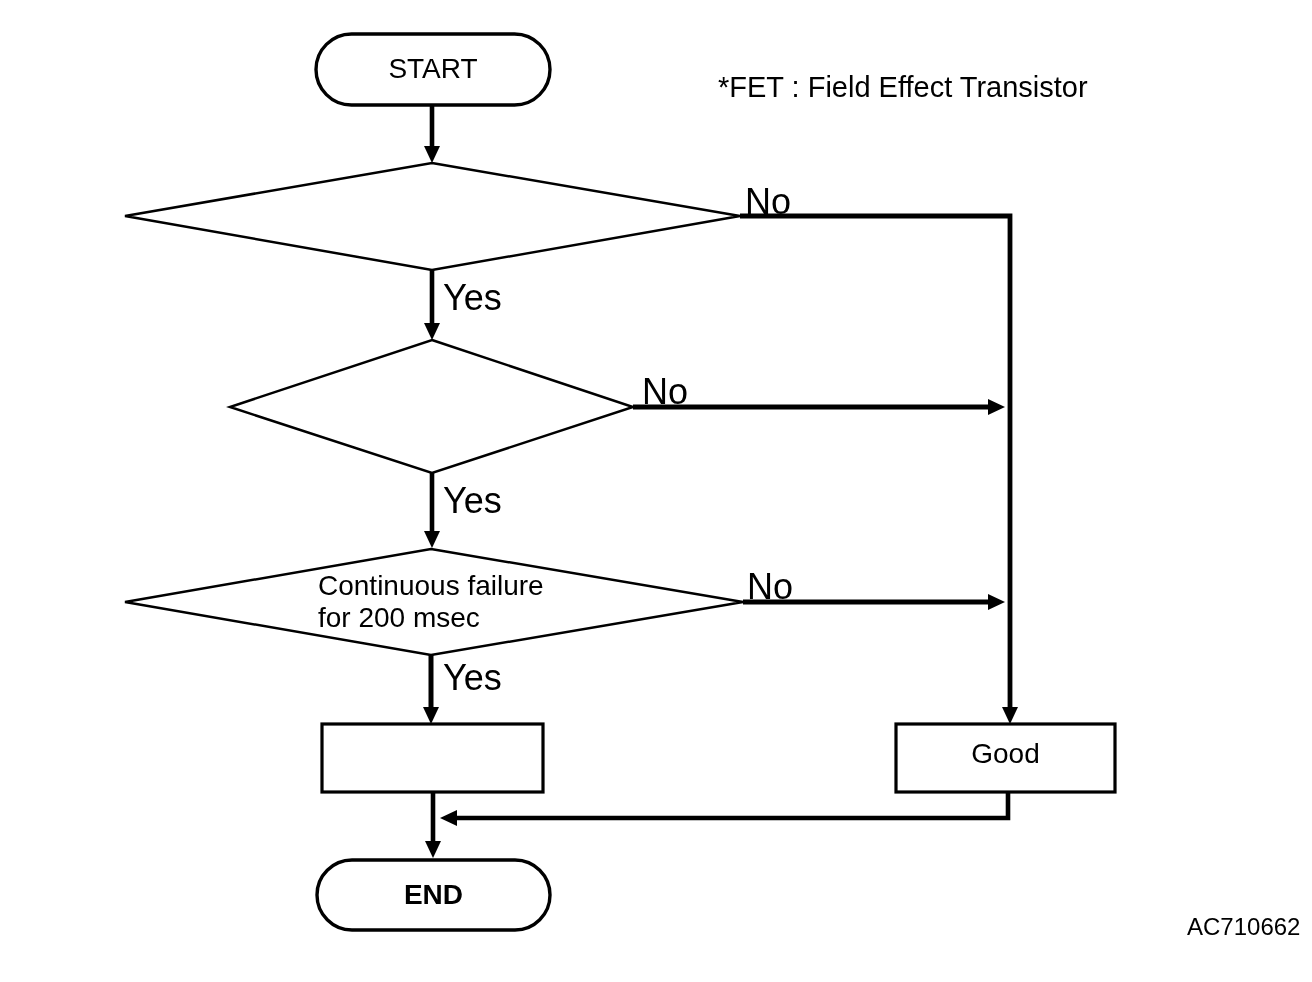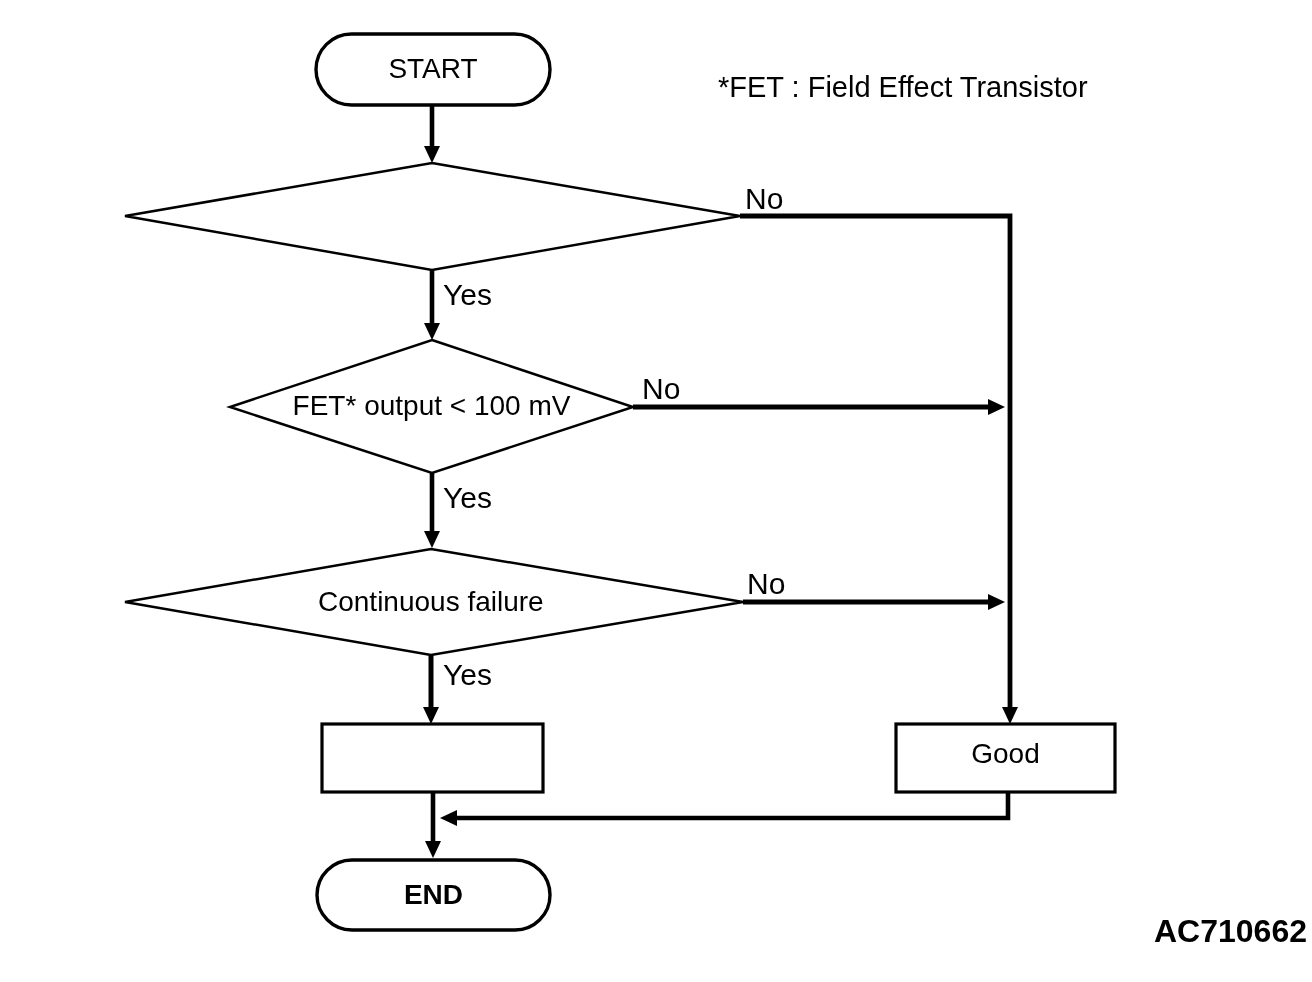--- a/index.html
+++ b/index.html
@@ -30,33 +30,33 @@
     color: #000000;
     white-space: nowrap;
   }
   .lbl.center {
     display: flex;
     align-items: center;
     justify-content: center;
     text-align: center;
   }
   .edge-label {
-    font-size: 30px;
+    font-size: 36px;
   }
   .note {
     font-size: 29px;
   }
   .figure-code {
-    font-size: 32px;
-    font-weight: bold;
+    font-size: 24px;
+    font-weight: normal;
+    margin-left: 33px;
   }
   .multiline {
     white-space: normal;
     line-height: 32px;
-    margin-top: 16px;
   }
 </style>
 </head>
 <body>
 
 <div class="canvas">
 
   <svg viewBox="0 0 1312 982">
 
     <path d="M432 105 V148" stroke="#000" stroke-width="4.6" fill="none"></path>
@@ -103,28 +103,28 @@
 
   <div class="lbl note" style="left:718px; top:72px;">*FET : Field Effect Transistor</div>
 
   <div class="lbl center" style="left:316px; top:34px; width:234px; height:71px;">START</div>
 
 
   <div class="lbl edge-label" style="left:443px; top:278px;">Yes</div>
 
   <div class="lbl edge-label" style="left:745px; top:182px;">No</div>
 
-  <div class="lbl center" style="left:230px; top:340px; width:403px; height:133px;">FET* output &lt; 100 mV</div>
 
   <div class="lbl edge-label" style="left:443px; top:481px;">Yes</div>
 
   <div class="lbl edge-label" style="left:642px; top:372px;">No</div>
 
   <div class="lbl multiline" style="left:318px; top:570px;">
     <div>Continuous failure</div>
+    <div>for 200 msec</div>
   </div>
 
   <div class="lbl edge-label" style="left:443px; top:658px;">Yes</div>
 
   <div class="lbl edge-label" style="left:747px; top:567px;">No</div>
 
 
   <div class="lbl center" style="left:896px; top:724px; width:219px; height:60px;border-radius:23px;">Good</div>
 
   <div class="lbl center" style="left:317px; top:860px; width:233px; height:70px;font-weight:bold;">END</div>

